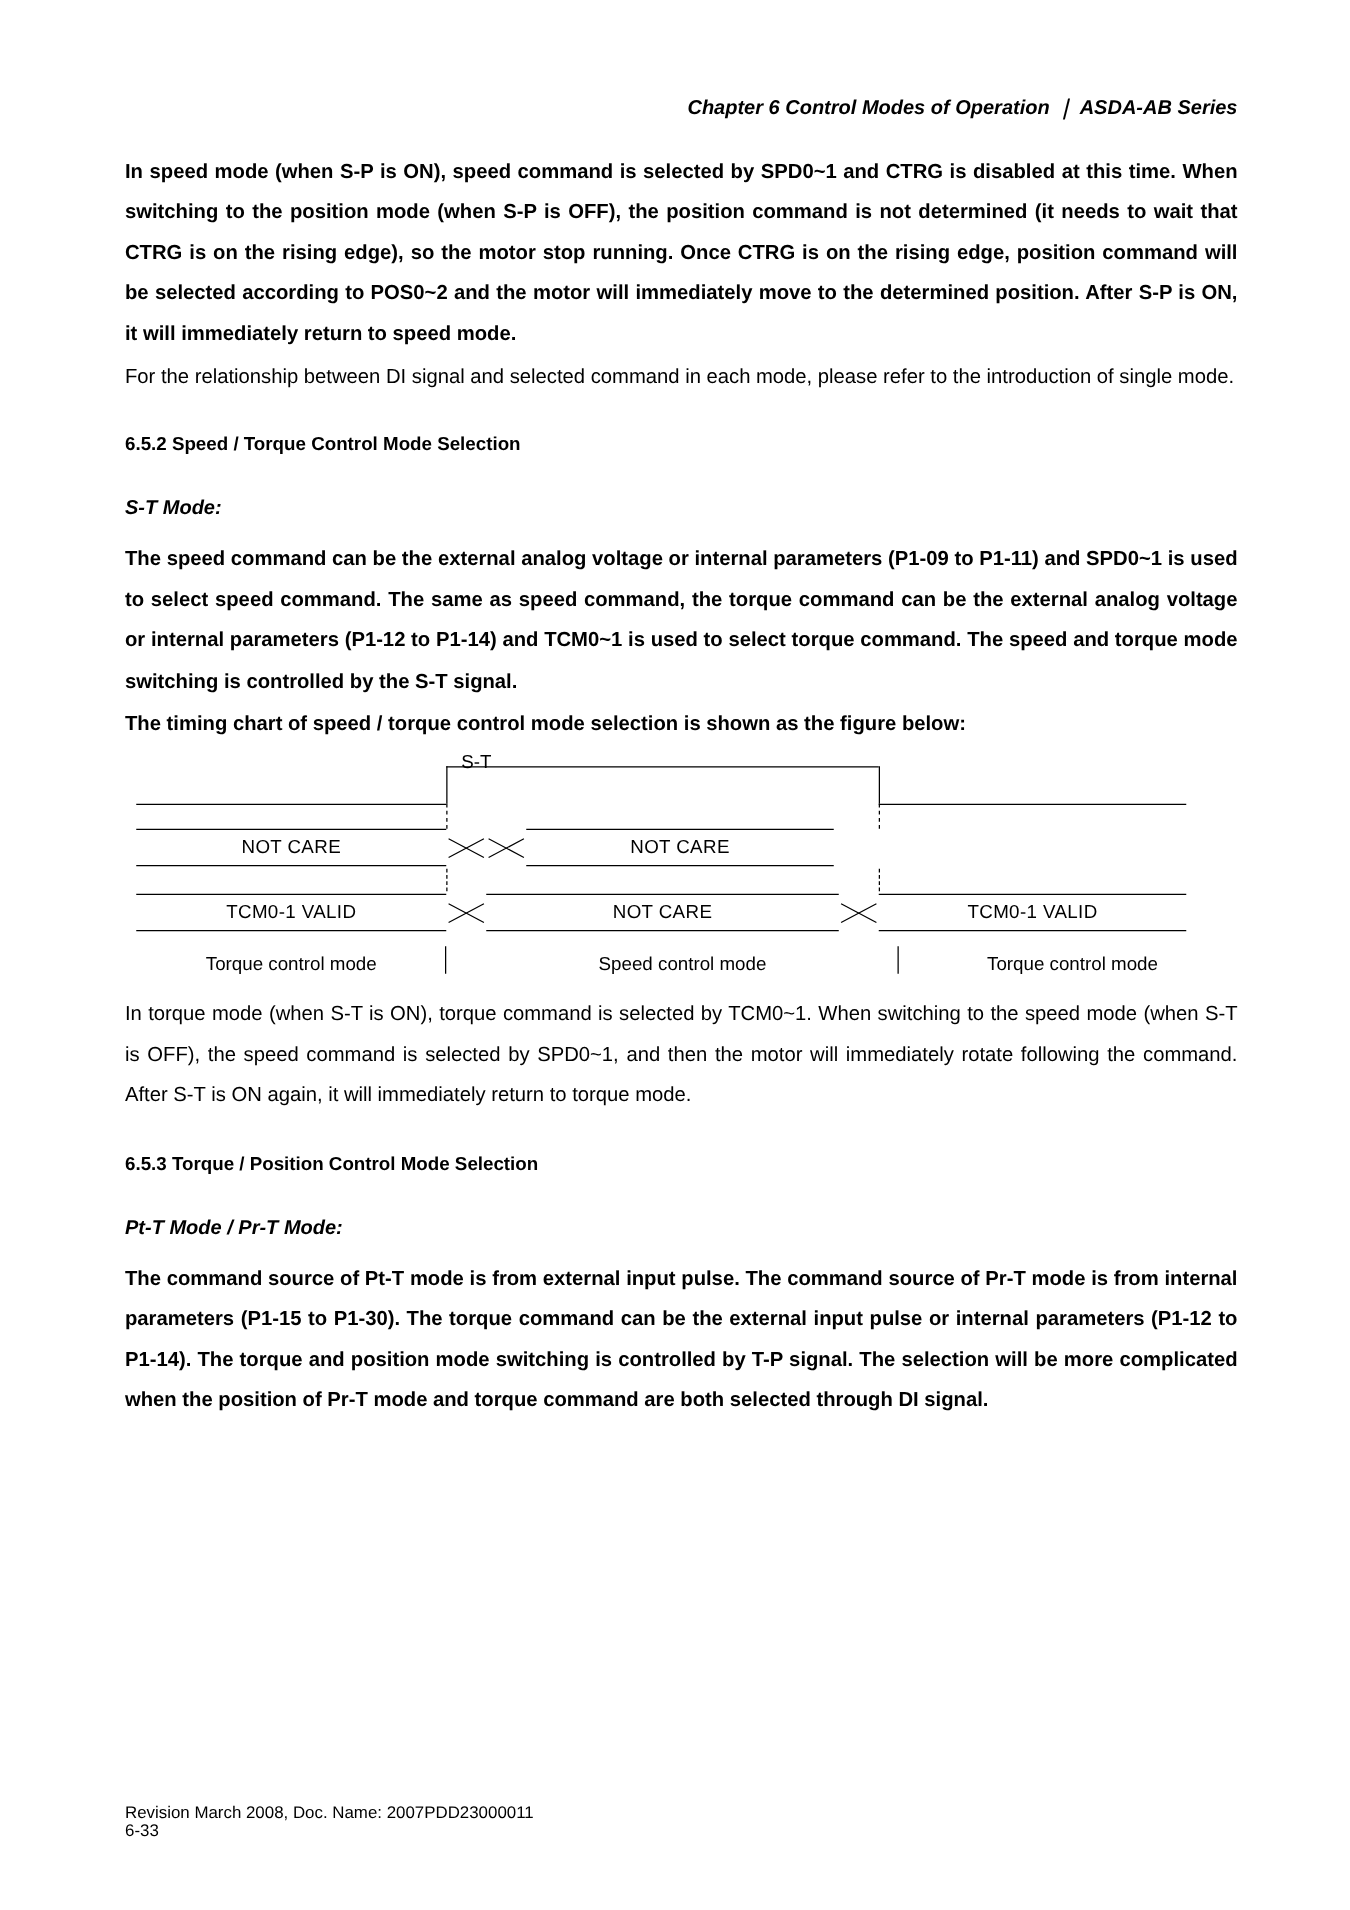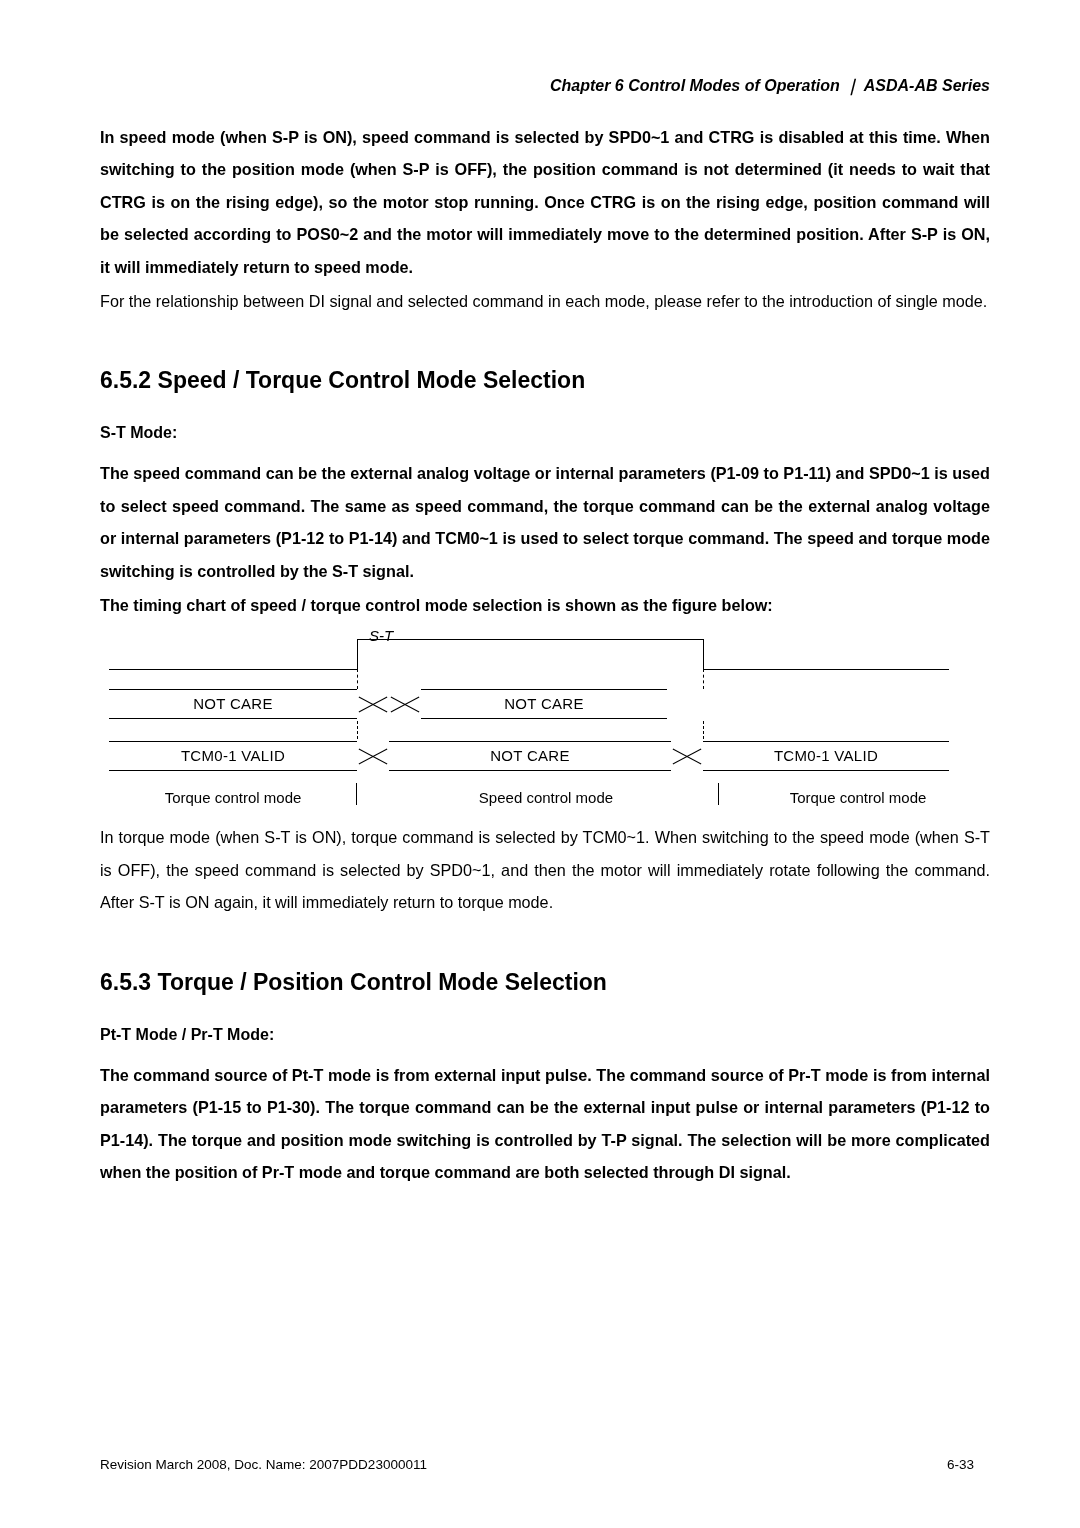--- a/index.html
+++ b/index.html
@@ -4,37 +4,37 @@
 <style>
   * { margin: 0; padding: 0; box-sizing: border-box; }
   html, body { width: 1080px; height: 1528px; font-family: Arial, Helvetica, sans-serif; background: #fff; color: #000; }
   .page { padding: 76px 90px 0 100px; position: relative; height: 100%; }
   .hdr-title { text-align: right; font-style: italic; font-weight: bold; font-size: 16px; margin-bottom: 24px; }
   .hdr-title .ital { font-style: italic; font-weight: bold; }
   .hdr-title .bold { font-style: italic; font-weight: bold; }
   .body-text { font-size: 16.2px; line-height: 2.0; text-align: justify; }
   .para { margin-bottom: 2px; font-weight: bold; }
   .para2 { margin-bottom: 18px; }
-  .sect-h { font-size: 23px; font-weight: bold; margin-top: 40px; margin-bottom: 14px; }
-  .sub-h { font-size: 16px; font-weight: bold; margin-bottom: 8px; margin-top: 8px; }
+  .sect-h { font-size: 15px; font-weight: bold; margin-top: 24px; margin-bottom: 14px; }
+  .sub-h { font-size: 16px; font-weight: bold; margin-bottom: 8px; margin-top: 20px; font-style: italic; }
   .timing-wrap { margin: 8px 0 8px 0; }
   .timing { width: 872px; margin: 0 auto; }
   .tim-row { display: flex; align-items: center; height: 34px; }
   .tim-cell { display: flex; align-items: center; justify-content: center; font-size: 15px; letter-spacing: 0.3px; }
   .l-col { width: 248px; }
   .r-col { width: 246px; }
   .x-col { width: 32px; justify-content: center; }
   .cross { position: relative; width: 32px; height: 30px; }
   .cross::before, .cross::after {
     content:""; position:absolute; left:0; top:50%; width:100%; border-top:1.2px solid #000;
   }
   .cross::before { transform: rotate(28deg); }
   .cross::after  { transform: rotate(-28deg); }
   .row-label { border-top: 1.2px solid #000; border-bottom: 1.2px solid #000; height: 30px; display:flex; align-items:center; justify-content:center; width:100%; }
-  .footnote { position: absolute; bottom: 56px; left: 100px; right: 106px; display: flex; justify-content: space-between; font-size: 13.5px; }
+  .footnote { position: absolute; bottom: 56px; left: 100px; right: 106px; display: flex; justify-content: space-between; font-size: 13.5px; flex-direction: column; }
   .figcap { text-align: center; font-size: 15px; margin: 16px 0 14px 0; }
   .mode-row { display:flex; justify-content:space-between; margin-top:6px; font-size:15px; }
   .mode-row .mitem { flex:1; text-align:center; position:relative; }
   .mode-row .sep { position:absolute; right:0; top:0; width:1.2px; height:22px; background:#000; }
 </style>
 </head>
 <body>
 
 <div class="page">
   <div class="hdr-title">
@@ -48,21 +48,21 @@
     <div class="para2">For the relationship between DI signal and selected command in each mode, please refer to the introduction of single mode.</div>
 
     <div class="sect-h">6.5.2  Speed / Torque Control Mode Selection</div>
     <div class="sub-h">S-T Mode:</div>
     <div class="para">The speed command can be the external analog voltage or internal parameters (P1-09 to P1-11) and SPD0~1 is used to select speed command. The same as speed command, the torque command can be the external analog voltage or internal parameters (P1-12 to P1-14) and TCM0~1 is used to select torque command. The speed and torque mode switching is controlled by the S-T signal.</div>
     <div class="para">The timing chart of speed / torque control mode selection is shown as the figure below:</div>
 
     <div class="timing-wrap">
       <div class="timing">
 
-        <div style="position:relative; height:58px;font-style:italic;">
+        <div style="position:relative; height:58px;">
 
           <div style="position:absolute; left:248px; top:10px; width:346px; border-top:1.2px solid #000;"></div>
 
           <div style="position:absolute; left:0; top:40px; width:248px; border-top:1.2px solid #000;"></div>
 
           <div style="position:absolute; left:594px; top:40px; width:246px; border-top:1.2px solid #000;"></div>
 
           <div style="position:absolute; left:248px; top:10px; width:1.2px; height:30px; background:#000;"></div>
           <div style="position:absolute; left:594px; top:10px; width:1.2px; height:30px; background:#000;"></div>
 

